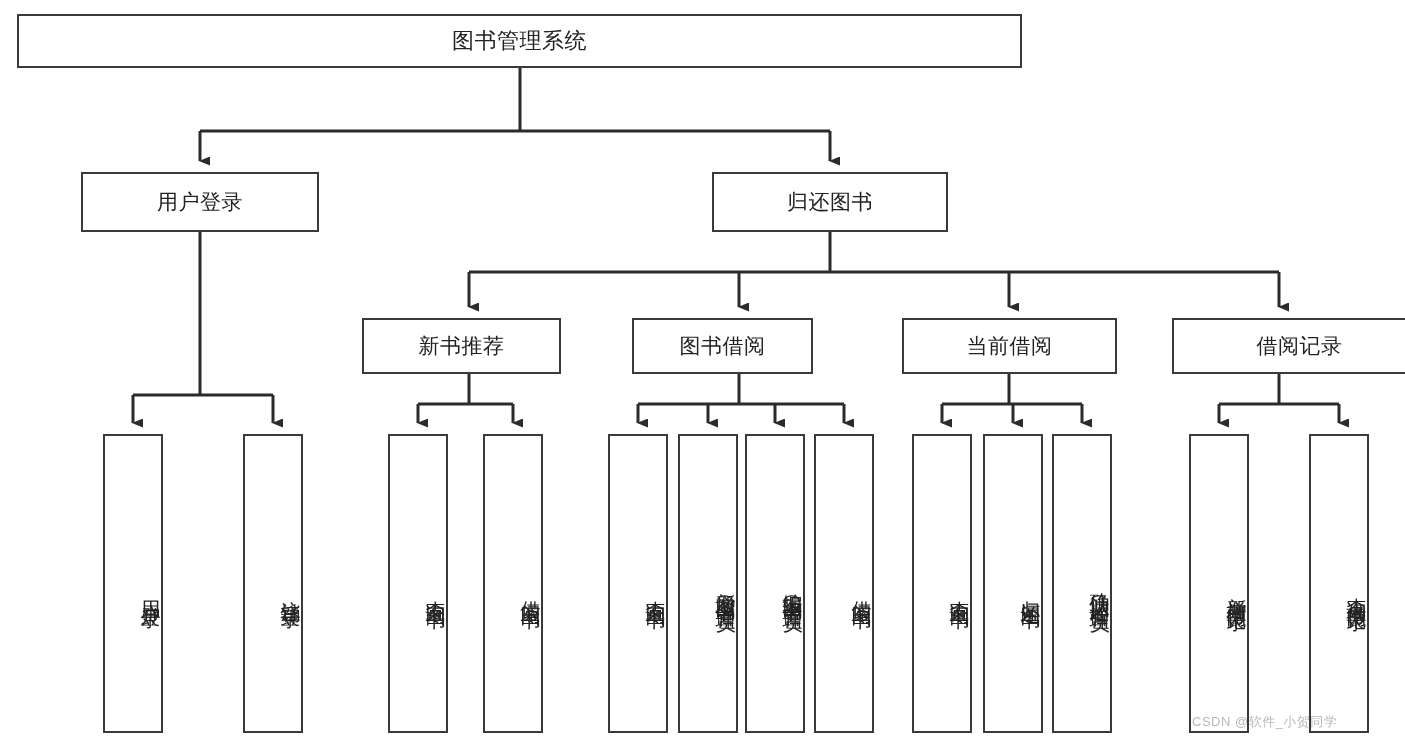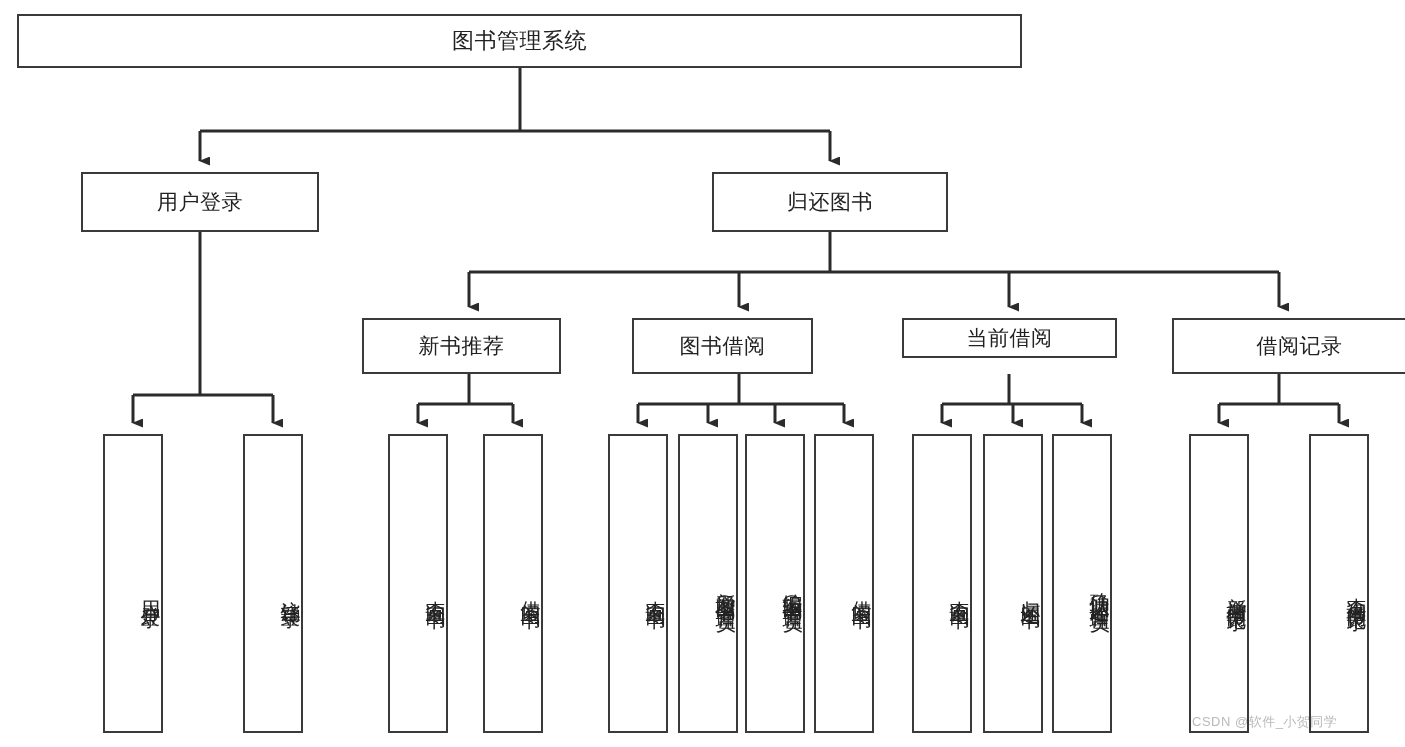--- a/index.html
+++ b/index.html
@@ -120,21 +120,21 @@
     </g>
   </svg>
 
   <div class="node node-h node-root" style="left: 17px; top: 14px; width: 1005px; height: 54px;">图书管理系统</div>
 
   <div class="node node-h" style="left: 81px; top: 172px; width: 238px; height: 60px;">用户登录</div>
   <div class="node node-h" style="left: 712px; top: 172px; width: 236px; height: 60px;">归还图书</div>
 
   <div class="node node-h" style="left: 362px; top: 318px; width: 199px; height: 56px; font-family: Liberation Mono, monospace;">新书推荐</div>
   <div class="node node-h" style="left: 632px; top: 318px; width: 181px; height: 56px;">图书借阅</div>
-  <div class="node node-h" style="left: 902px; top: 318px; width: 215px; height: 40px;">当前借阅</div>
+  <div class="node node-h" style="left: 902px; top: 318px; width: 215px; height: 56px;">当前借阅</div>
   <div class="node node-h" style="left: 1172px; top: 318px; width: 255px; height: 56px;">借阅记录</div>
 
   <div class="node node-v" style="left: 103px; top: 434px; width: 60px; height: 299px;">用户登录</div>
   <div class="node node-v" style="left: 243px; top: 434px; width: 60px; height: 299px;">注销登录</div>
   <div class="node node-v" style="left: 388px; top: 434px; width: 60px; height: 299px;">查询图书</div>
   <div class="node node-v" style="left: 483px; top: 434px; width: 60px; height: 299px;">借阅图书</div>
   <div class="node node-v" style="left: 608px; top: 434px; width: 60px; height: 299px;">查询图书</div>
   <div class="node node-v" style="left: 678px; top: 434px; width: 60px; height: 299px;">新增图书（管理员）</div>
   <div class="node node-v" style="left: 745px; top: 434px; width: 60px; height: 299px;">编辑图书（管理员）</div>
   <div class="node node-v" style="left: 814px; top: 434px; width: 60px; height: 299px;">借阅图书</div>

